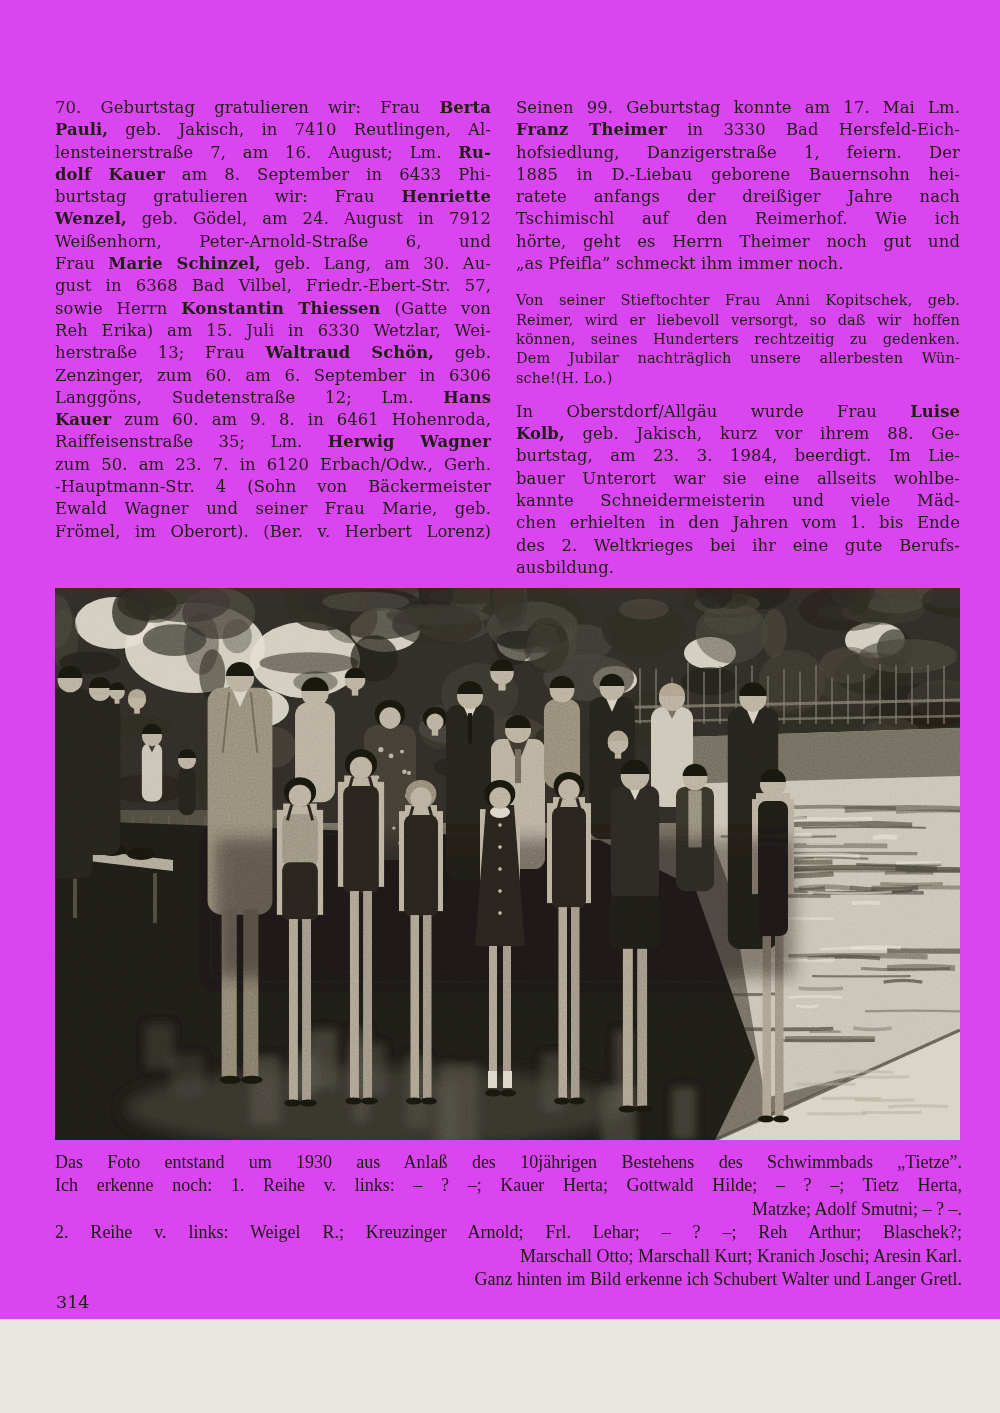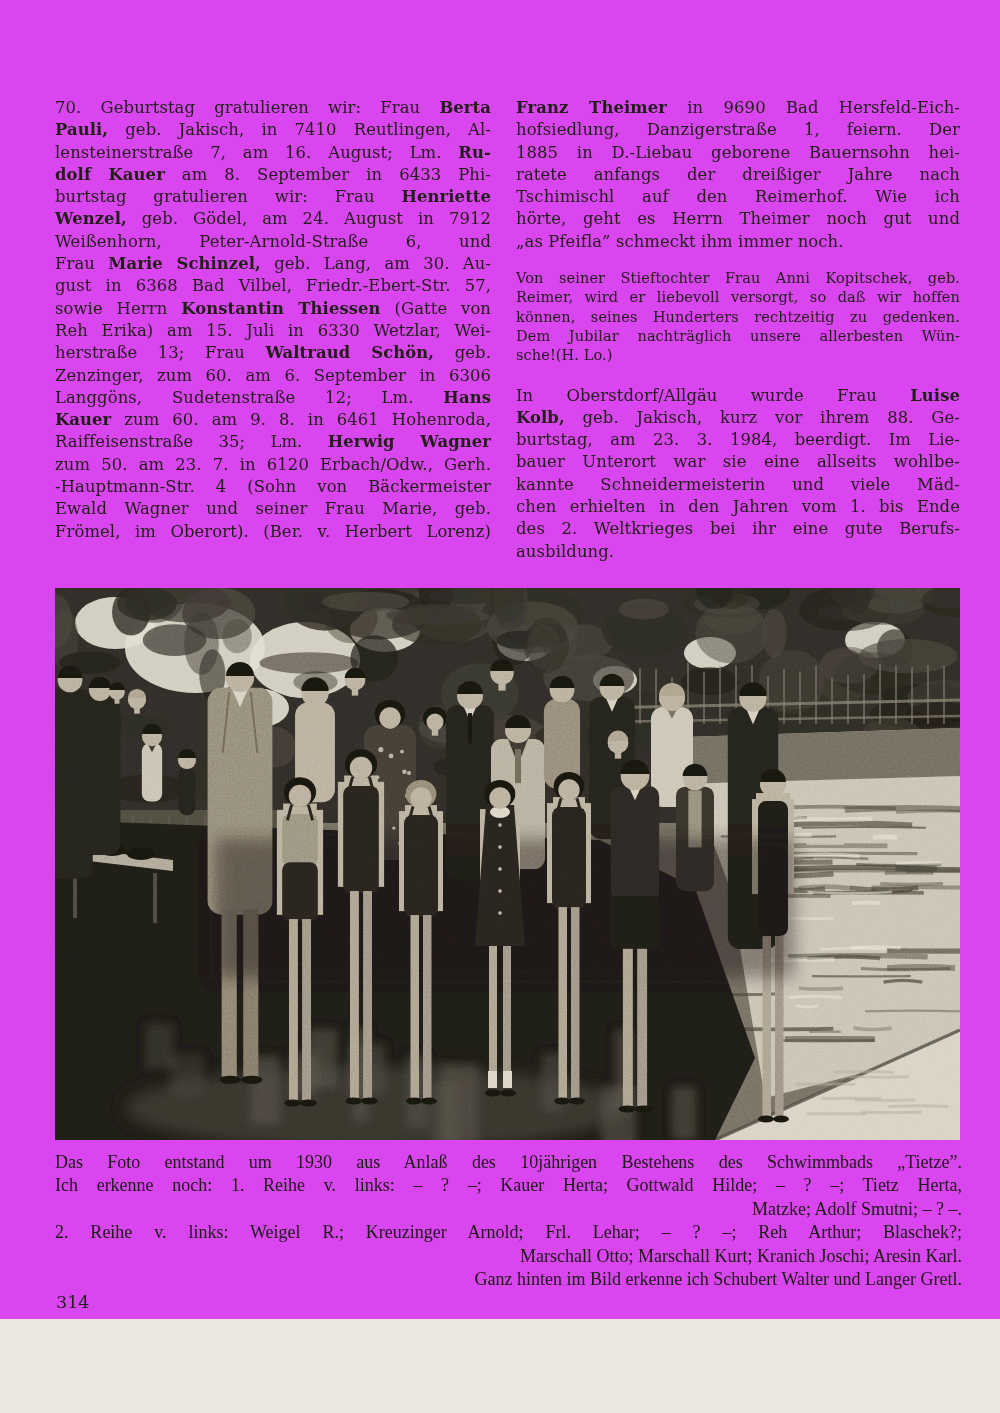--- a/index.html
+++ b/index.html
@@ -43,36 +43,37 @@
       <div class="tl"><span>Zenzinger, zum 60. am 6. September in 6306</span></div>
       <div class="tl"><span>Langgöns, Sudetenstraße 12; Lm. </span><b>Hans</b></div>
       <div class="tl"><b>Kauer</b><span> zum 60. am 9. 8. in 6461 Hohenroda,</span></div>
       <div class="tl"><span>Raiffeisenstraße 35; Lm. </span><b>Herwig Wagner</b></div>
       <div class="tl"><span>zum 50. am 23. 7. in 6120 Erbach/Odw., Gerh.</span></div>
       <div class="tl"><span>-Hauptmann-Str. 4 (Sohn von Bäckermeister</span></div>
       <div class="tl"><span>Ewald Wagner und seiner Frau Marie, geb.</span></div>
       <div class="tl"><span>Frömel, im Oberort).  (Ber. v. Herbert Lorenz)</span></div>
     </div>
   <div class="col" id="col-right">
-      <div class="tl"><b>Franz Theimer</b><span> in 9690 Bad Hersfeld-Eich-</span></div>
+      <div class="tl"><span>Seinen 99. Geburtstag konnte am 17. Mai Lm.</span></div>
+      <div class="tl"><b>Franz Theimer</b><span> in 3330 Bad Hersfeld-Eich-</span></div>
       <div class="tl"><span>hofsiedlung, Danzigerstraße 1, feiern. Der</span></div>
       <div class="tl"><span>1885 in D.-Liebau geborene Bauernsohn hei-</span></div>
       <div class="tl"><span>ratete anfangs der dreißiger Jahre nach</span></div>
       <div class="tl"><span>Tschimischl auf den Reimerhof. Wie ich</span></div>
       <div class="tl"><span>hörte, geht es Herrn Theimer noch gut und</span></div>
       <div class="tl nj"><span>„as Pfeifla” schmeckt ihm immer noch.</span></div>
       <div class="tl small" style="margin-top: 16px;"><span>Von seiner Stieftochter Frau Anni Kopitschek, geb.</span></div>
       <div class="tl small"><span>Reimer, wird er liebevoll versorgt, so daß wir hoffen</span></div>
       <div class="tl small"><span>können, seines Hunderters rechtzeitig zu gedenken.</span></div>
       <div class="tl small"><span>Dem Jubilar nachträglich unsere allerbesten Wün-</span></div>
       <div class="tl small nj split">
         <span>sche!</span>
         <span>(H. Lo.)</span>
       </div>
-      <div class="tl" style="margin-top: 19px;"><span>In Oberstdorf/Allgäu wurde Frau </span><b>Luise</b></div>
+      <div class="tl" style="margin-top: 13px;"><span>In Oberstdorf/Allgäu wurde Frau </span><b>Luise</b></div>
       <div class="tl"><b>Kolb,</b><span> geb. Jakisch, kurz vor ihrem 88. Ge-</span></div>
       <div class="tl"><span>burtstag, am 23. 3. 1984, beerdigt. Im Lie-</span></div>
       <div class="tl"><span>bauer Unterort war sie eine allseits wohlbe-</span></div>
       <div class="tl"><span>kannte Schneidermeisterin und viele Mäd-</span></div>
       <div class="tl"><span>chen erhielten in den Jahren vom 1. bis Ende</span></div>
       <div class="tl"><span>des 2. Weltkrieges bei ihr eine gute Berufs-</span></div>
       <div class="tl nj"><span>ausbildung.</span></div>
     </div>
 
   <div class="photo">

